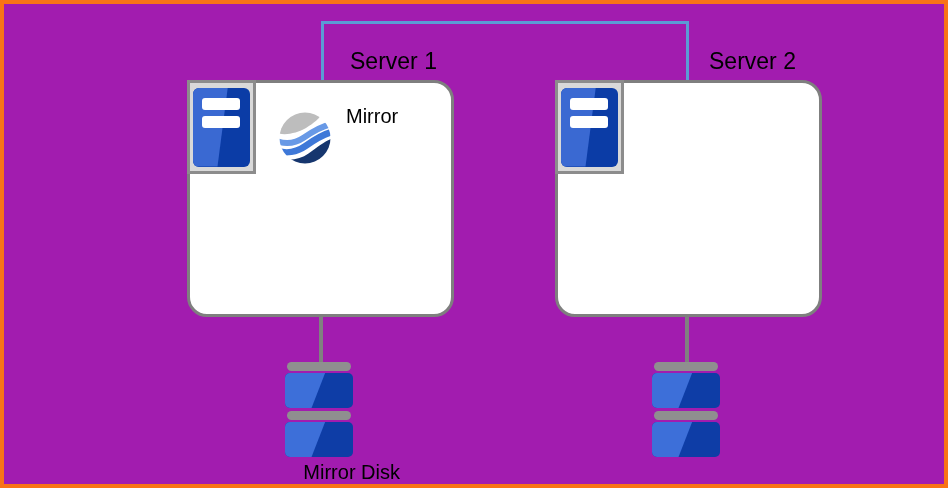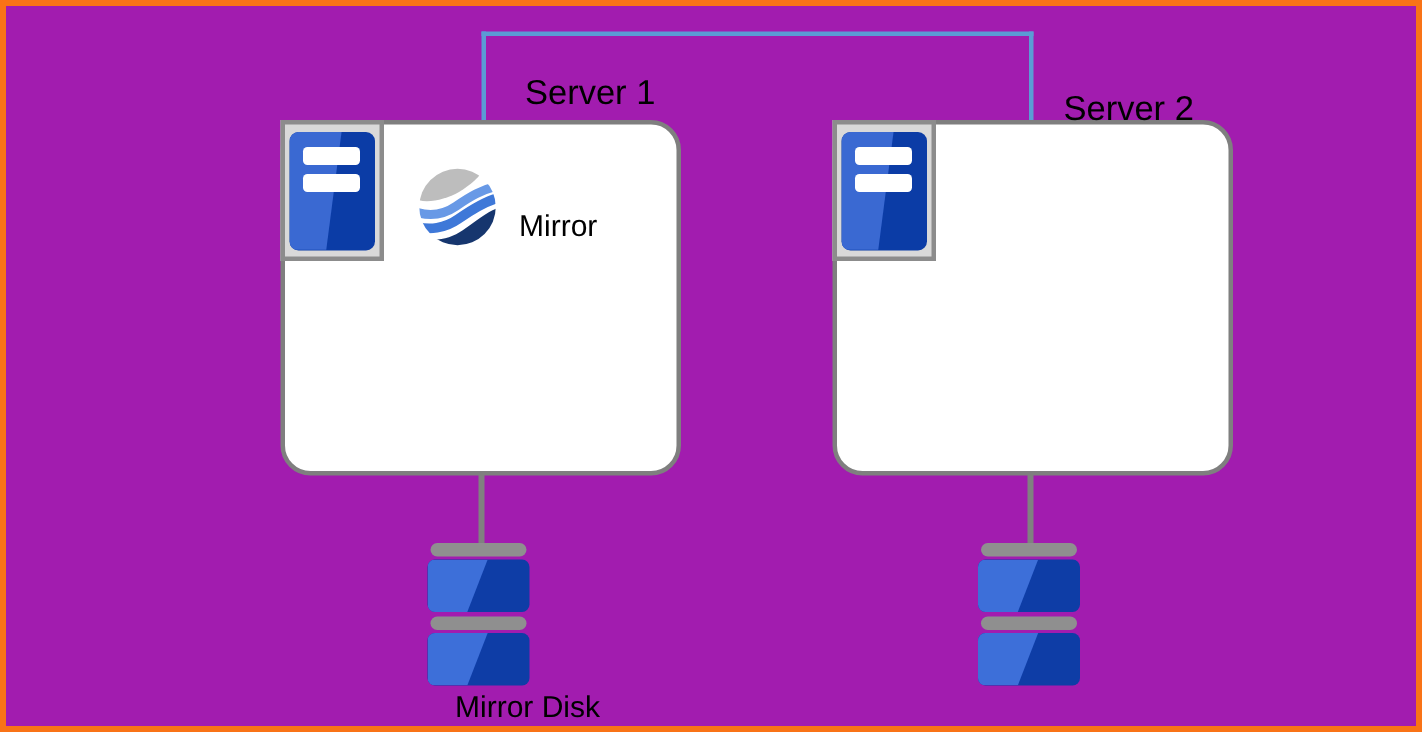--- a/index.html
+++ b/index.html
@@ -56,37 +56,37 @@
     position: absolute; left: 9px;
     width: 38px; height: 12px;
     background: #ffffff; border-radius: 3px;
     z-index: 1;
   }
   .slot.s1 { top: 10px; }
   .slot.s2 { top: 28px; }
   
   .mdr {
     position: absolute; left: 275px; top: 99px;
-    display: flex; align-items: flex-end;
+    display: flex; align-items: flex-start;
     z-index: 3;
   }
   .mdr svg { margin-top: 9px; flex: 0 0 auto; }
   .mdr-text {
     margin-left: 15px;
     font-size: 20px; line-height: 26px; color: #000000;
     white-space: nowrap;
   }
   
   .label {
     position: absolute;
     font-size: 23px; line-height: 26px; color: #000000;
     white-space: nowrap; z-index: 3;
   }
   .server-label.l1 { left: 346px; top: 44px; }
-  .server-label.l2 { left: 705px; top: 44px; margin-top: 11px; }
+  .server-label.l2 { left: 705px; top: 44px; }
   .disk-label { left: 240px; top: 455px; width: 156px; text-align: right; font-size: 20px; }
   
   .stub {
     position: absolute; top: 311px;
     width: 4px; height: 50px;
     background: #808080; z-index: 0;
   }
   .stub.st1 { left: 315px; }
   .stub.st2 { left: 681px; }
   

